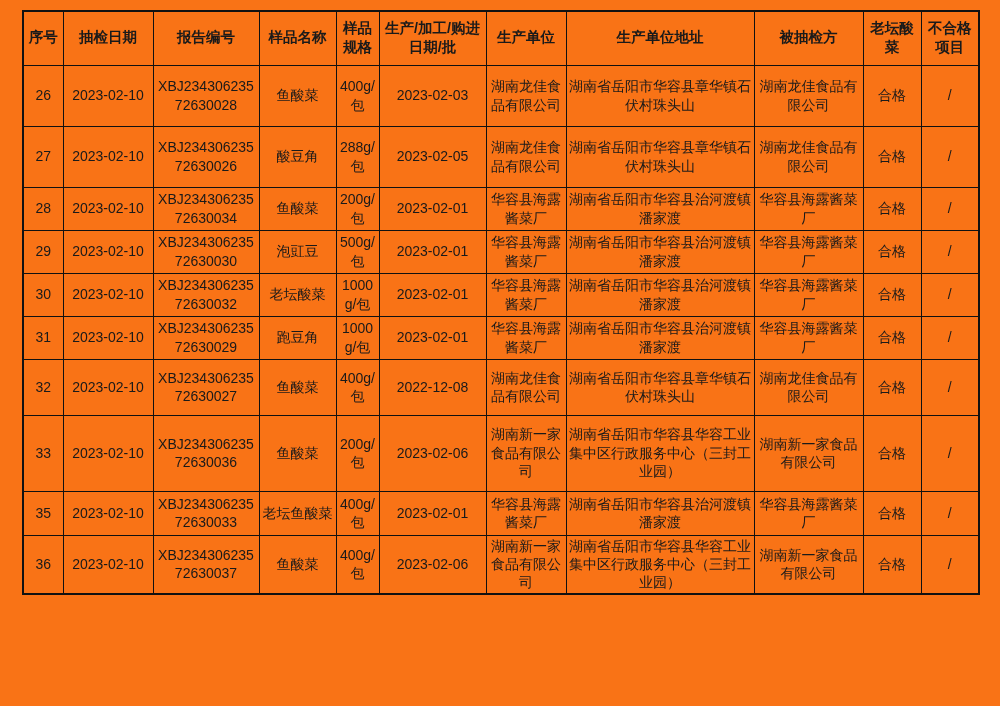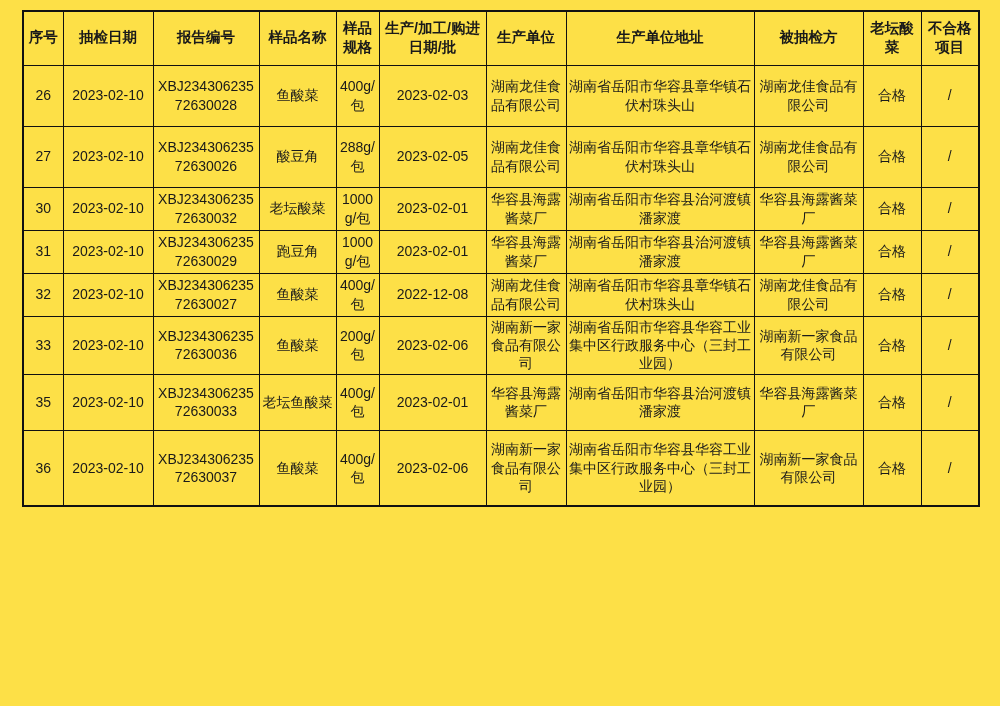--- a/index.html
+++ b/index.html
@@ -8,21 +8,21 @@
     background: #ffffff;
     width: 1000px;
     height: 706px;
     font-family: "Liberation Sans", "DejaVu Sans", sans-serif;
     color: #1a1a1a;
   }
   .page {
     position: relative;
     width: 1000px;
     height: 706px;
-    background: #fde047;
+    background: #f97316;
     overflow: hidden;
   }
   table.inspection {
     position: absolute;
     left: 22px;
     top: 10px;
     width: 956px;
     border-collapse: collapse;
     table-layout: fixed;
     border: 2px solid #111;
@@ -114,20 +114,46 @@
           <td class="col-name">酸豆角</td>
           <td class="col-spec">288g/包</td>
           <td class="col-prod_date">2023-02-05</td>
           <td class="col-producer">湖南龙佳食品有限公司</td>
           <td class="col-producer_address">湖南省岳阳市华容县章华镇石伏村珠头山</td>
           <td class="col-sampled_party">湖南龙佳食品有限公司</td>
           <td class="col-result">合格</td>
           <td class="col-nonconforming">/</td>
         </tr>
         <tr>
+          <td class="col-no">28</td>
+          <td class="col-date">2023-02-10</td>
+          <td class="col-report_no">XBJ23430623572630034</td>
+          <td class="col-name">鱼酸菜</td>
+          <td class="col-spec">200g/包</td>
+          <td class="col-prod_date">2023-02-01</td>
+          <td class="col-producer">华容县海露酱菜厂</td>
+          <td class="col-producer_address">湖南省岳阳市华容县治河渡镇潘家渡</td>
+          <td class="col-sampled_party">华容县海露酱菜厂</td>
+          <td class="col-result">合格</td>
+          <td class="col-nonconforming">/</td>
+        </tr>
+        <tr>
+          <td class="col-no">29</td>
+          <td class="col-date">2023-02-10</td>
+          <td class="col-report_no">XBJ23430623572630030</td>
+          <td class="col-name">泡豇豆</td>
+          <td class="col-spec">500g/包</td>
+          <td class="col-prod_date">2023-02-01</td>
+          <td class="col-producer">华容县海露酱菜厂</td>
+          <td class="col-producer_address">湖南省岳阳市华容县治河渡镇潘家渡</td>
+          <td class="col-sampled_party">华容县海露酱菜厂</td>
+          <td class="col-result">合格</td>
+          <td class="col-nonconforming">/</td>
+        </tr>
+        <tr>
           <td class="col-no">30</td>
           <td class="col-date">2023-02-10</td>
           <td class="col-report_no">XBJ23430623572630032</td>
           <td class="col-name">老坛酸菜</td>
           <td class="col-spec">1000g/包</td>
           <td class="col-prod_date">2023-02-01</td>
           <td class="col-producer">华容县海露酱菜厂</td>
           <td class="col-producer_address">湖南省岳阳市华容县治河渡镇潘家渡</td>
           <td class="col-sampled_party">华容县海露酱菜厂</td>
           <td class="col-result">合格</td>

